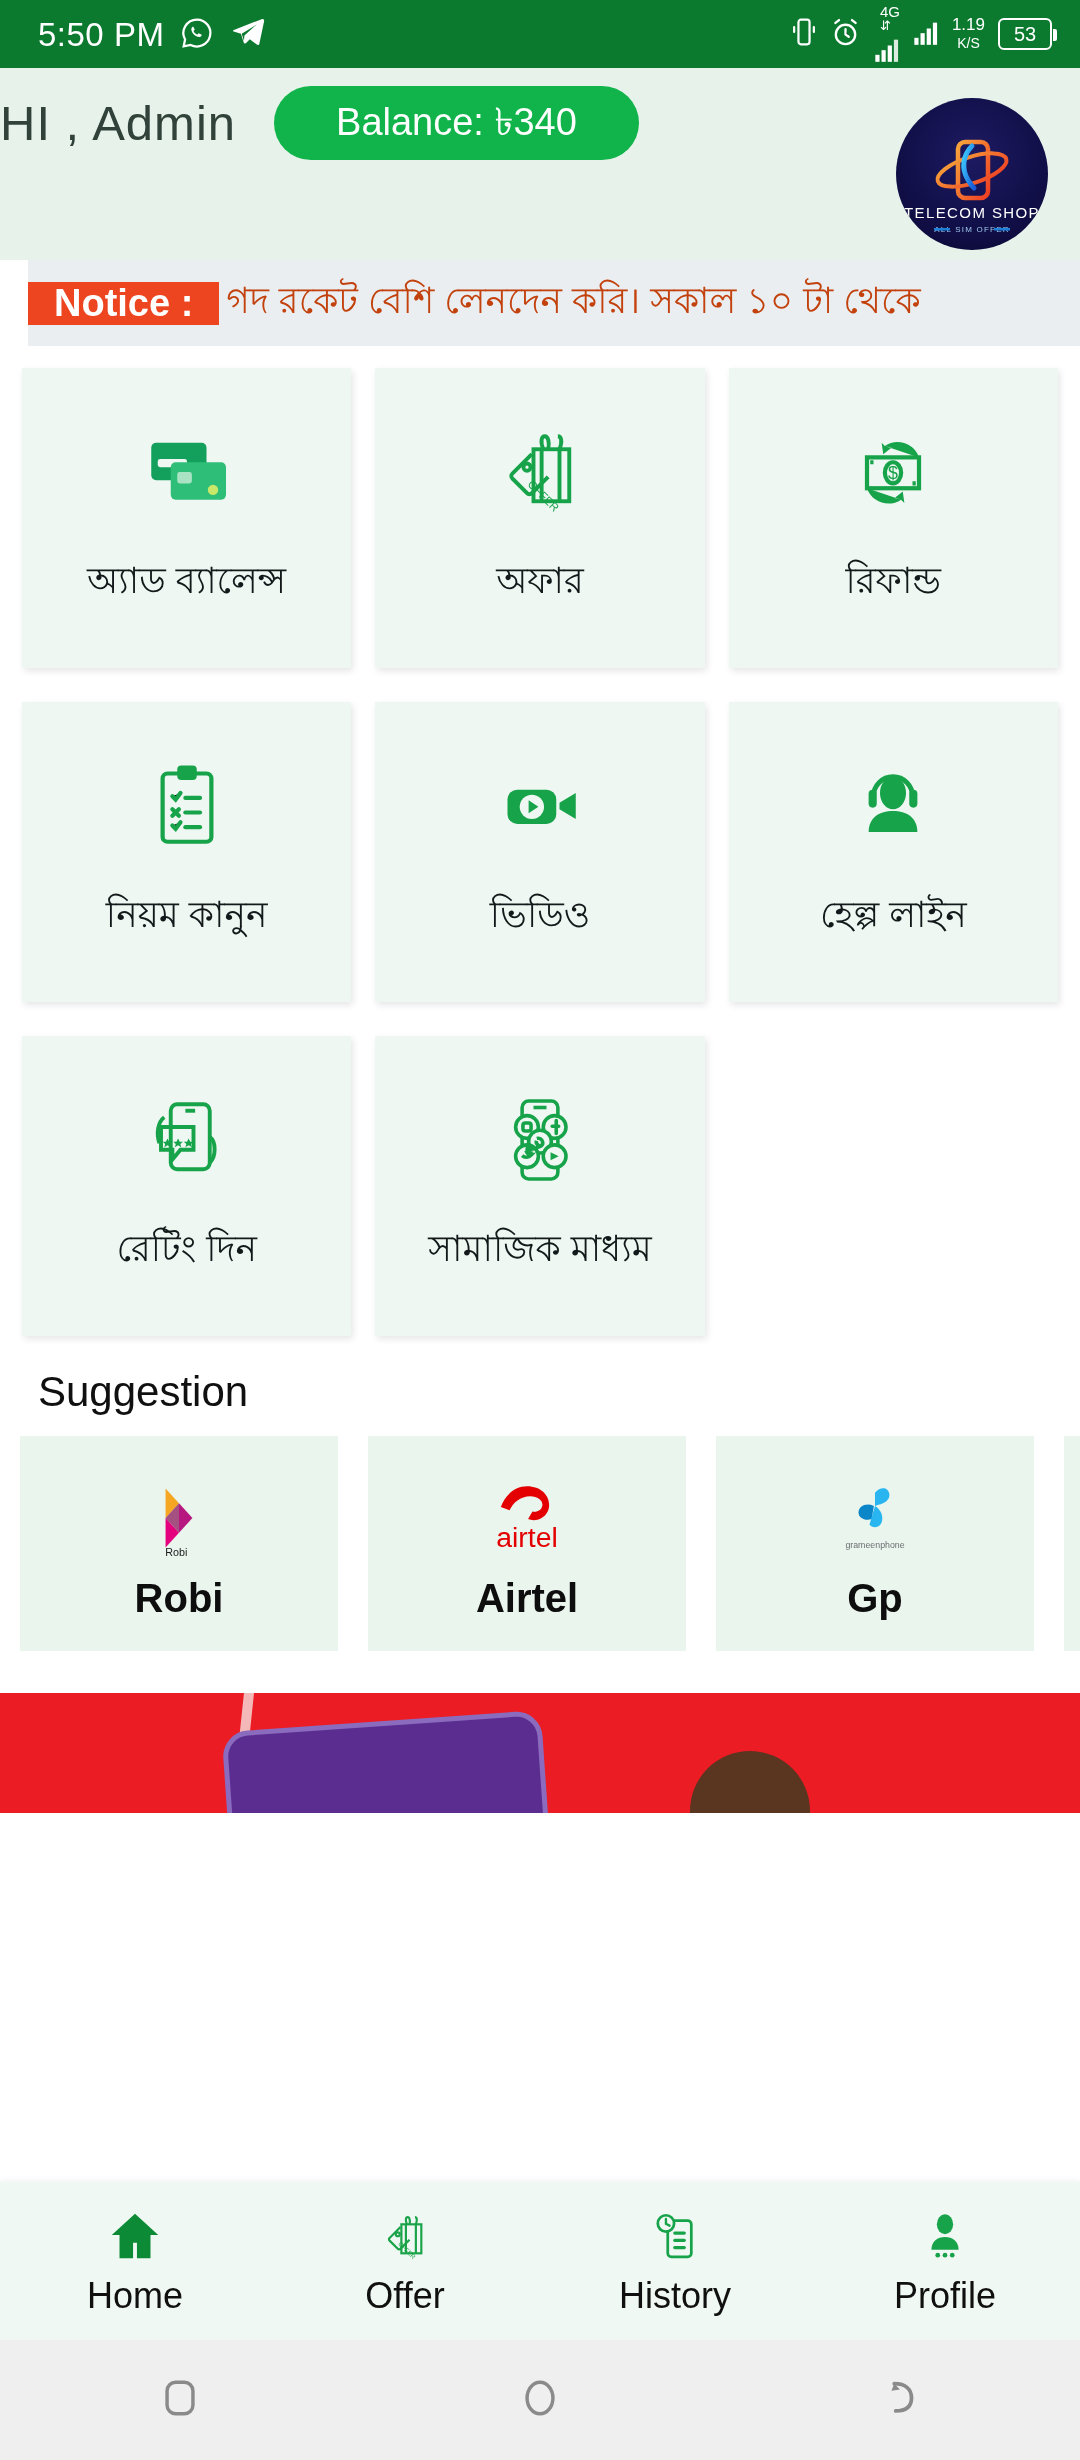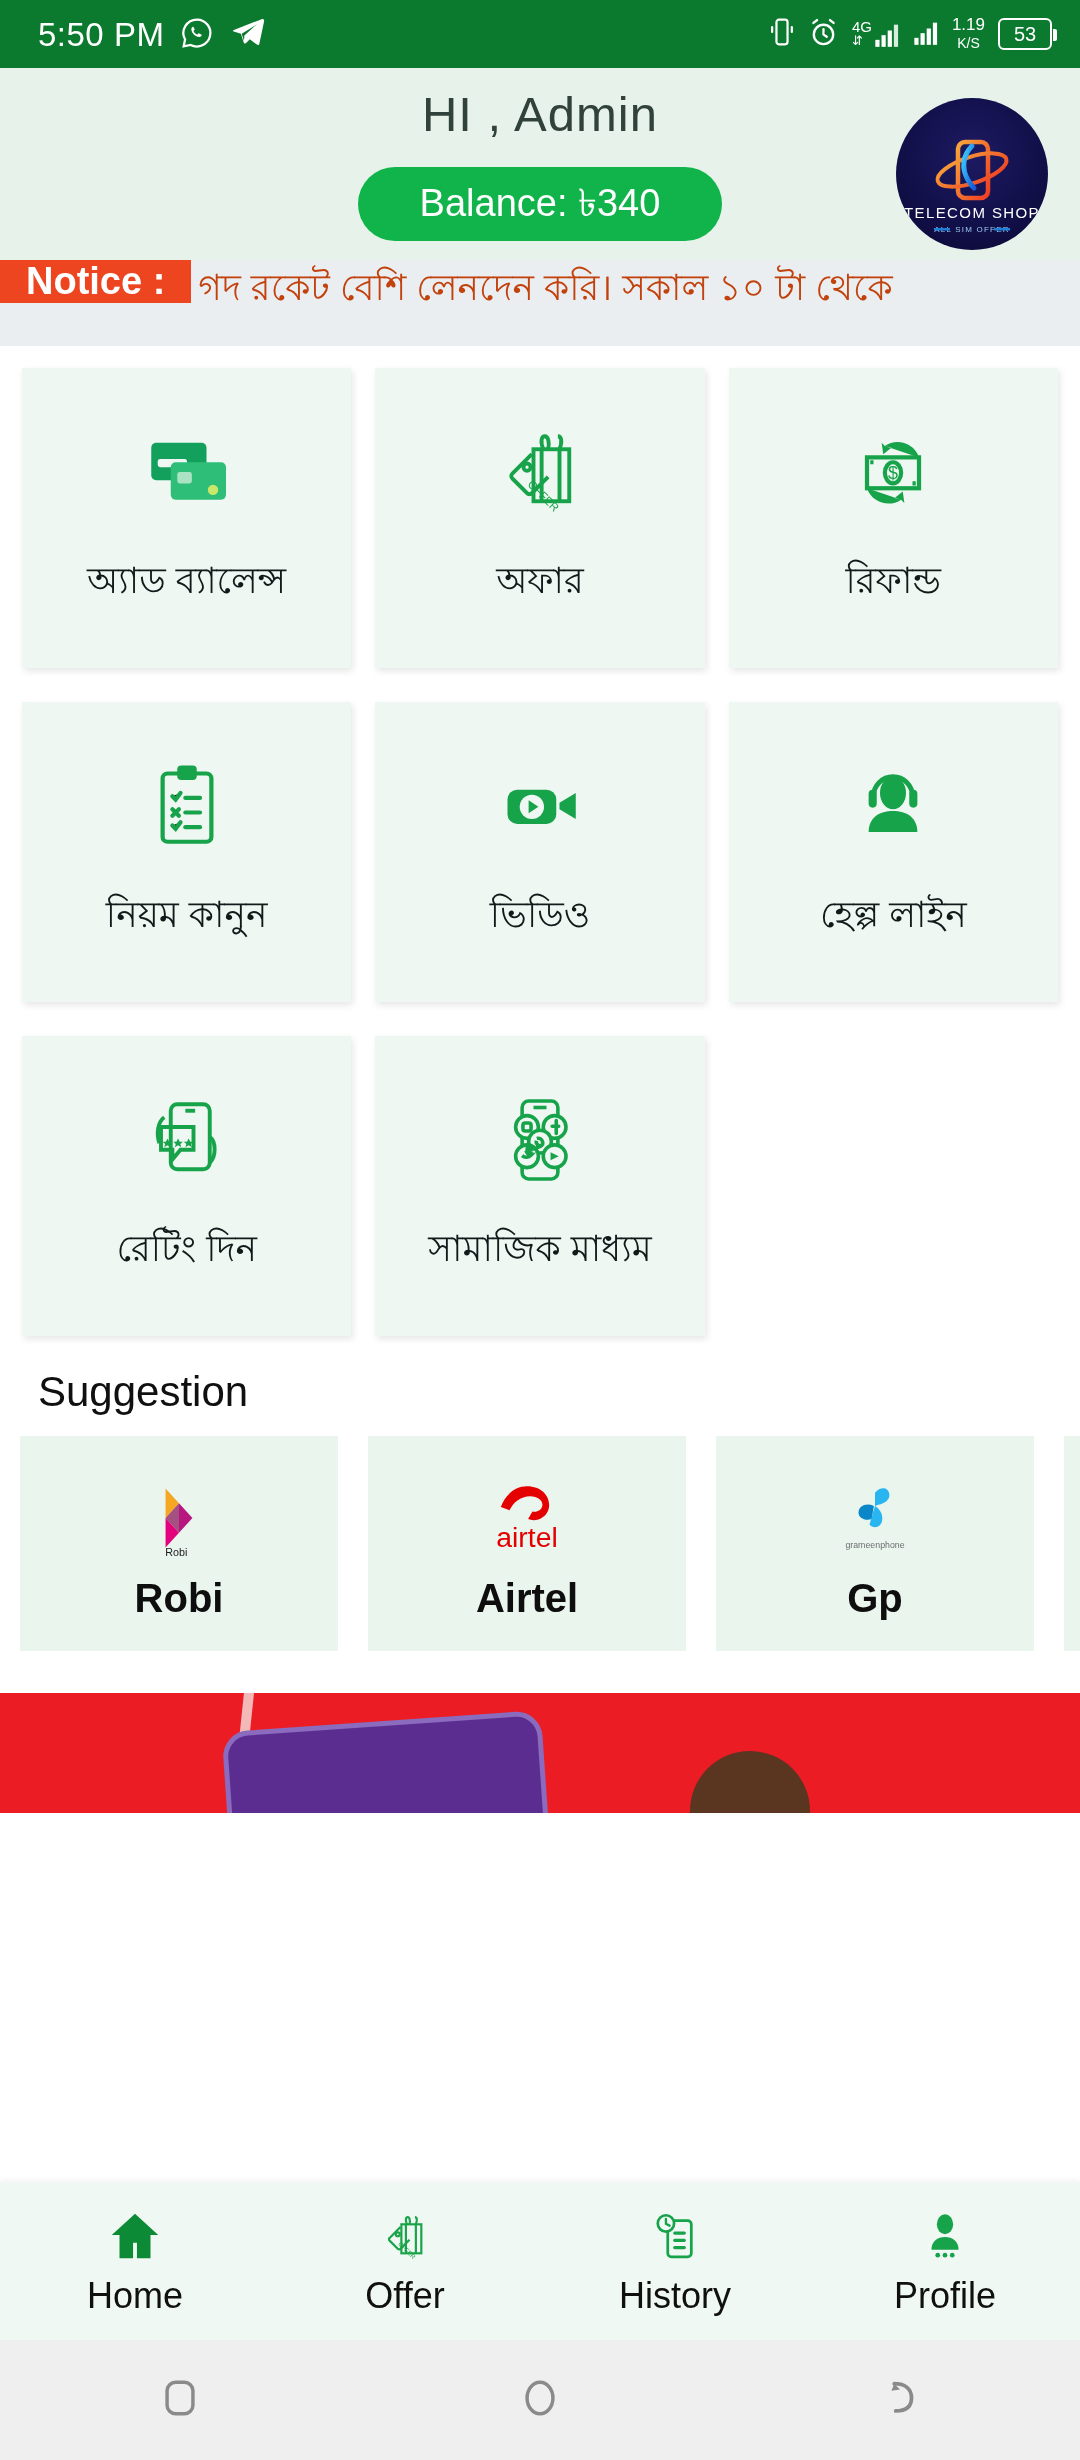--- a/index.html
+++ b/index.html
@@ -69,23 +69,23 @@
     height: 192px;
     position: relative;
     display: flex;
     align-items: center;
   }
   .header-center {
     position: absolute;
     left: 0; right: 0;
     top: 18px;
     display: flex;
-    flex-direction: column;
-    align-items: center;
-    gap: 25px;
+    flex-direction: row;
+    align-items: center;
+    gap: 38px;
   }
   .greeting {
     font-size: 49px;
     color: #31423a;
     font-weight: 400;
     letter-spacing: 1px;
   }
   .balance-pill {
     background: #10b44a;
     color: #ffffff;
@@ -105,24 +105,25 @@
     border-radius: 50%;
     background: radial-gradient(circle at 50% 38%, #1d1a62 0%, #12104a 55%, #0a0833 100%);
     overflow: hidden;
     display: flex; align-items: center; justify-content: center;
   }
   .logo svg { display: block; }
 
   
   .notice {
     display: flex;
-    align-items: flex-start;
+    align-items: center;
     background: #eaeef0;
     height: 86px;
     overflow: hidden;
+    margin-left: 28px;
   }
   .notice-label {
     background: #ec4520;
     color: #ffffff;
     font-size: 38px;
     font-weight: bold;
     display: flex;
     align-items: center;
     padding: 0 26px;
     white-space: nowrap;
@@ -303,21 +304,21 @@
             <rect x="5.5" y="3" width="9" height="20" rx="2" fill="none" stroke="#fff" stroke-width="1.8"></rect>
             <path stroke="#fff" stroke-width="1.8" stroke-linecap="round" d="M2 9v4M18 9v4"></path>
           </svg>
       </span>
       <span class="sb-ico">
         <svg width="31" height="31" viewBox="0 0 24 24">
             <circle cx="12" cy="13.5" r="7.5" fill="none" stroke="#fff" stroke-width="1.8"></circle>
             <path stroke="#fff" stroke-width="1.8" stroke-linecap="round" d="M12 9.5v4l2.5 1.8M4.2 4.6 7 2.4M19.8 4.6 17 2.4"></path>
           </svg>
       </span>
-      <span class="sb-ico" style="display:flex;align-items:flex-end;gap:2px;">
+      <span class="sb-ico" style="display:flex;align-items:flex-end;gap:2px;flex-direction:column;">
         <span style="display:flex;flex-direction:column;line-height:14px;font-size:15px;align-items:flex-start;">
           <span>4G</span>
           <span style="font-size:13px;">⇵</span>
         </span>
         <svg width="26" height="28" viewBox="0 0 22 24">
             <rect x="1" y="17" width="3.6" height="6" fill="#fff"></rect>
             <rect x="6.3" y="13" width="3.6" height="10" fill="#fff"></rect>
             <rect x="11.6" y="9" width="3.6" height="14" fill="#fff"></rect>
             <rect x="16.9" y="4" width="3.6" height="19" fill="#fff" opacity="0.85"></rect>
           </svg>

